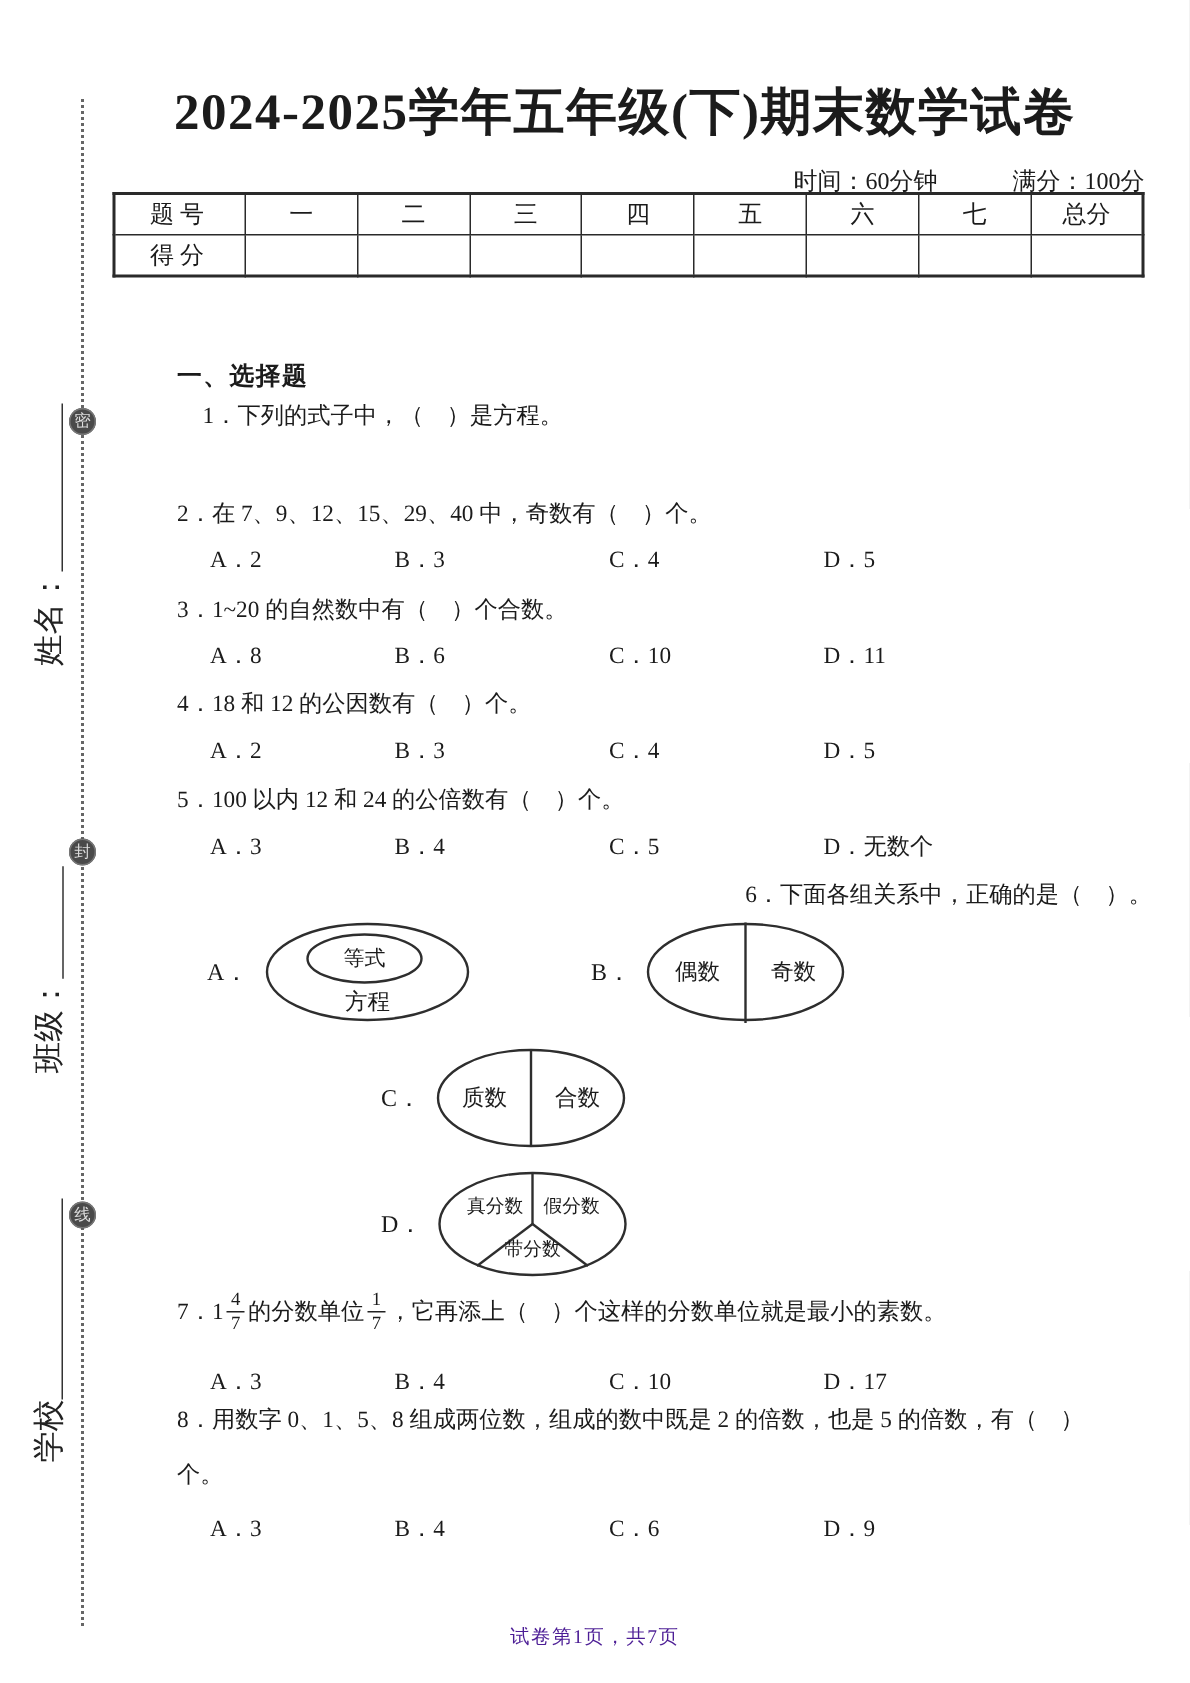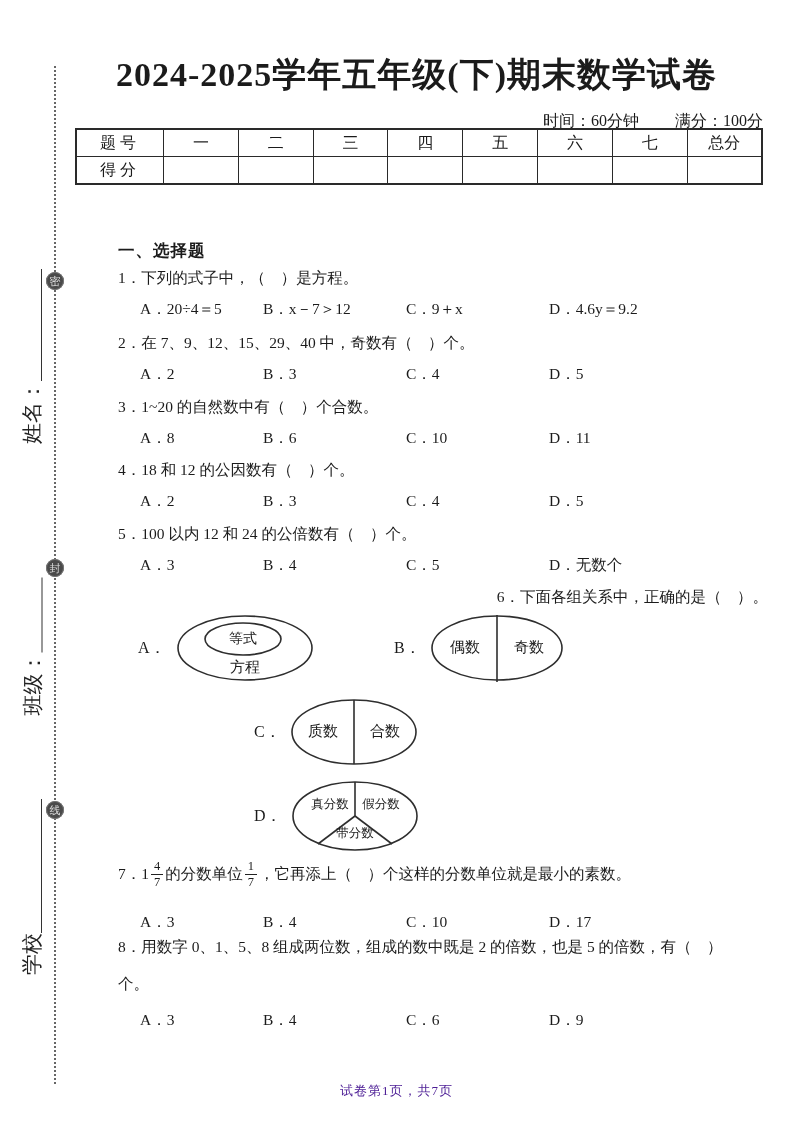--- a/index.html
+++ b/index.html
@@ -3,21 +3,21 @@
 <meta charset="utf-8">
 <style>
   html,body{margin:0;padding:0;background:#e9e9e9;}
   .page{
     position:relative;width:793px;height:1122px;margin:0 auto;background:#ffffff;
     overflow:hidden;font-family:"Liberation Serif","DejaVu Serif",serif;color:#1b1b1b;
   }
   .abs{position:absolute;}
   
   .title{left:60px;right:20px;top:52px;text-align:center;font-size:34px;font-weight:bold;letter-spacing:1px;white-space:nowrap;}
-  .infoline{right:30px;top:111px;font-size:16px;display:flex;gap:36px;}
+  .infoline{right:30px;top:111px;font-size:16px;display:flex;gap:50px;}
   
   table.score{left:75px;top:128px;width:688px;border-collapse:collapse;table-layout:fixed;}
   table.score{border:2.5px solid #2a2a2a;}
   table.score td{border:1.3px solid #2a2a2a;height:26px;text-align:center;font-size:16px;padding:0;}
   table.score td.first{width:86px;letter-spacing:4px;}
   
   .heading{left:118px;top:240px;font-size:16.5px;font-weight:bold;letter-spacing:1px;}
   .qblock{left:118px;width:650px;font-size:15.5px;}
   .qline{line-height:31px;white-space:nowrap;}
   .opts{display:grid;grid-template-columns:123px 143px 143px auto;padding-left:22px;line-height:31px;}
@@ -94,28 +94,22 @@
       <td></td>
       <td></td>
       <td></td>
       <td></td>
     </tr>
   </tbody>
     </table>
 
   <div class="abs heading">一、选择题</div>
 
-  <div class="abs qblock" style="top:262px;">
+  <div class="abs qblock" style="top:262px;margin-left:17px;">
     <div class="qline">1．下列的式子中，（　）是方程。</div>
-    <div class="opts">
-      <span>A．20÷4＝5</span>
-      <span>B．x－7＞12</span>
-      <span>C．9＋x</span>
-      <span>D．4.6y＝9.2</span>
-    </div>
   </div>
 
   <div class="abs qblock" style="top:327px;">
     <div class="qline">2．在 7、9、12、15、29、40 中，奇数有（　）个。</div>
     <div class="opts">
       <span>A．2</span>
       <span>B．3</span>
       <span>C．4</span>
       <span>D．5</span>
     </div>

